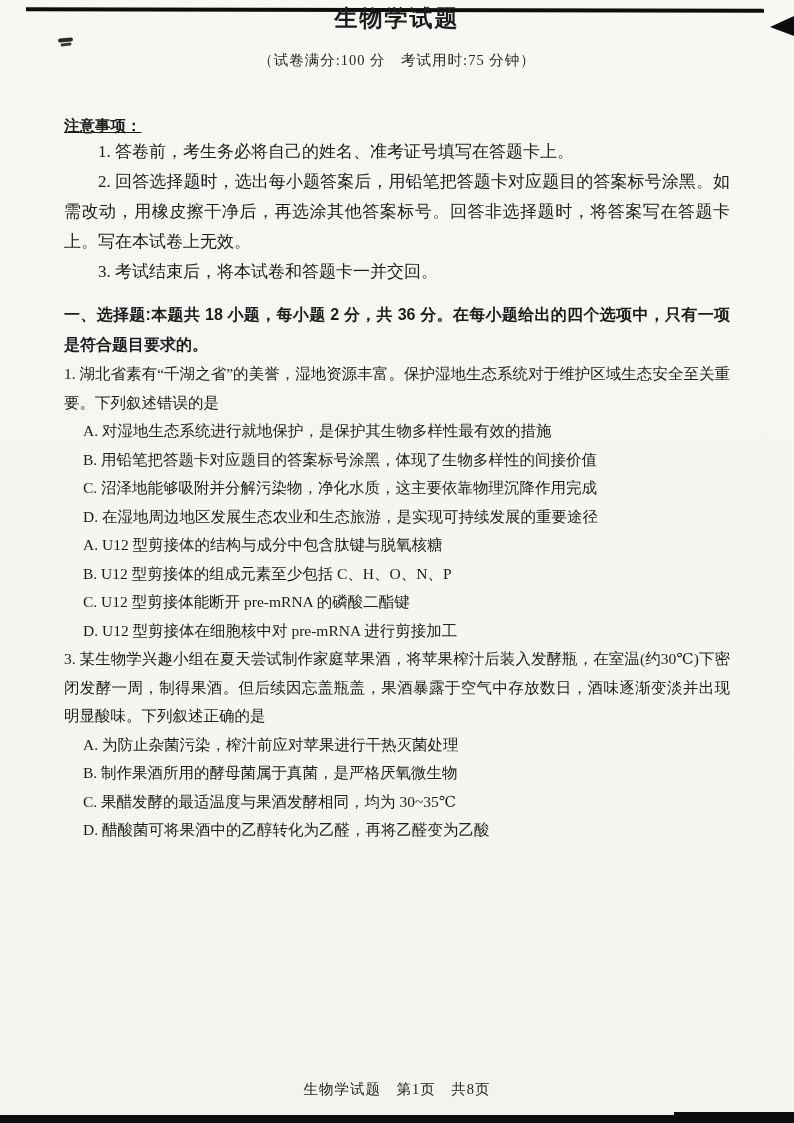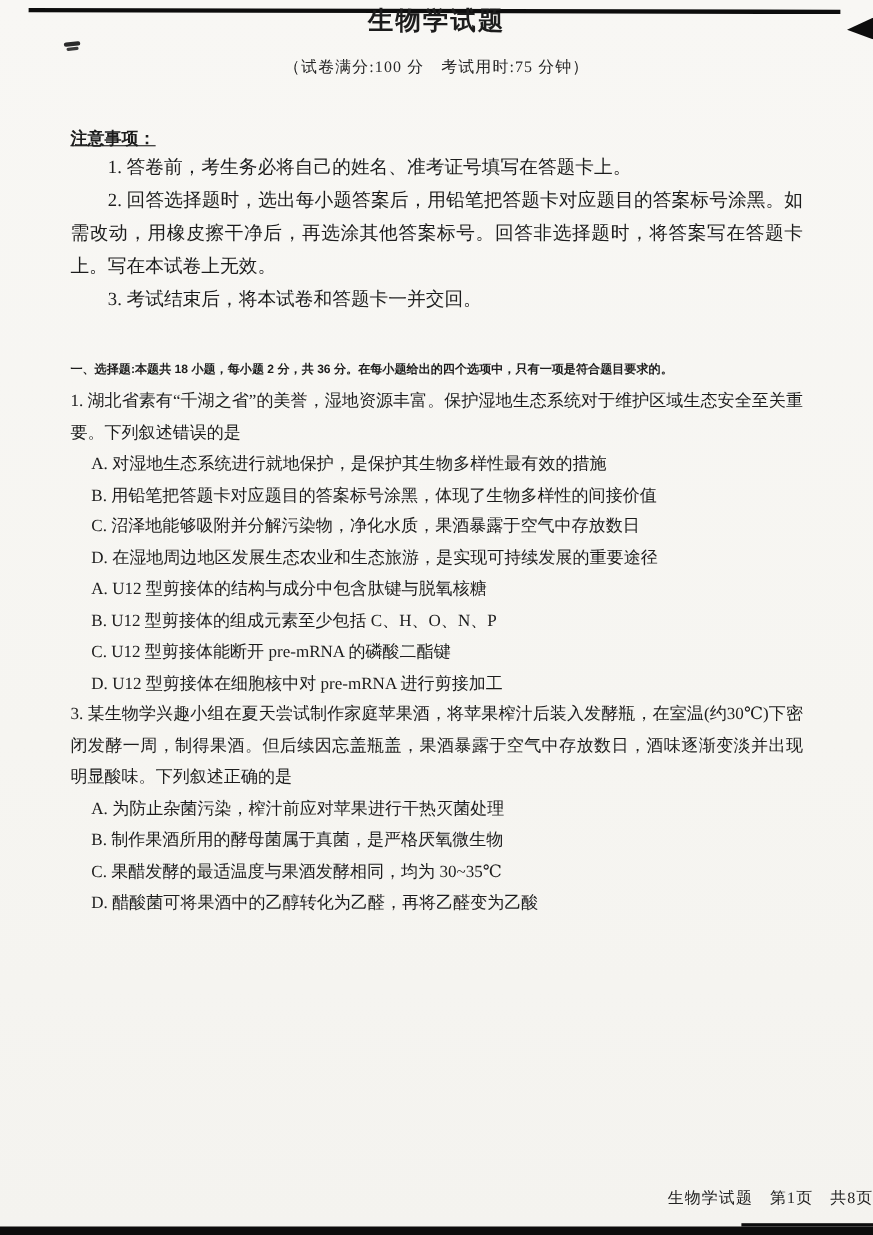--- a/index.html
+++ b/index.html
@@ -48,28 +48,28 @@
   }
   .heiti { font-family:"Liberation Sans","DejaVu Sans",sans-serif; font-weight:bold; }
 
   .title   { padding-top:80px; text-align:center; font-size:23px; letter-spacing:1px; }
   .subtitle{ margin-top:3px;  text-align:center; font-size:23px; letter-spacing:2px; }
   .meta    { margin-top:17px;  text-align:center; font-size:14.5px; color:#262626; letter-spacing:1px; }
 
   .notice-heading { margin-top:46px; font-size:15.5px;text-decoration:underline; }
   .notice { font-size:17px; line-height:30px; text-indent:2em; }
 
-  .section-heading { margin-top:34px; font-size:11px; line-height:30px; }
+  .section-heading { margin-top:13px; font-size:16px; line-height:30px; }
 
   .stem   { font-size:15.5px; line-height:28.5px; }
   .option { font-size:15.5px; line-height:28.5px; padding-left:19px; }
 
   .footer {
     position:absolute; bottom:24px; left:0; width:100%;
-    text-align:right; font-size:14.5px; letter-spacing:1px; color:#222;
+    text-align:center; font-size:14.5px; letter-spacing:1px; color:#222;
   }
 </style>
 </head>
 <body>
 
 <div class="page">
 
   <div class="scan-top-line"></div>
   <div class="scan-mark-tl"></div>
   <div class="scan-corner-tr"></div>
@@ -83,21 +83,21 @@
     <p class="notice">1. 答卷前，考生务必将自己的姓名、准考证号填写在答题卡上。</p>
     <p class="notice">2. 回答选择题时，选出每小题答案后，用铅笔把答题卡对应题目的答案标号涂黑。如需改动，用橡皮擦干净后，再选涂其他答案标号。回答非选择题时，将答案写在答题卡上。写在本试卷上无效。</p>
     <p class="notice">3. 考试结束后，将本试卷和答题卡一并交回。</p>
 
     <div class="section-heading heiti">一、选择题:本题共 18 小题，每小题 2 分，共 36 分。在每小题给出的四个选项中，只有一项是符合题目要求的。</div>
 
     <div class="question">
       <p class="stem">1. 湖北省素有“千湖之省”的美誉，湿地资源丰富。保护湿地生态系统对于维护区域生态安全至关重要。下列叙述错误的是</p>
       <p class="option">A. 对湿地生态系统进行就地保护，是保护其生物多样性最有效的措施</p>
       <p class="option">B. 用铅笔把答题卡对应题目的答案标号涂黑，体现了生物多样性的间接价值</p>
-      <p class="option">C. 沼泽地能够吸附并分解污染物，净化水质，果酒暴露于空气中存放数日</p>
+      <p class="option">C. 沼泽地能够吸附并分解污染物，净化水质，这主要依靠物理沉降作用完成</p>
       <p class="option">D. 在湿地周边地区发展生态农业和生态旅游，是实现可持续发展的重要途径</p>
     </div>
 
     <div class="question">
       <p class="option">A. U12 型剪接体的结构与成分中包含肽键与脱氧核糖</p>
       <p class="option">B. U12 型剪接体的组成元素至少包括 C、H、O、N、P</p>
       <p class="option">C. U12 型剪接体能断开 pre-mRNA 的磷酸二酯键</p>
       <p class="option">D. U12 型剪接体在细胞核中对 pre-mRNA 进行剪接加工</p>
     </div>
 

